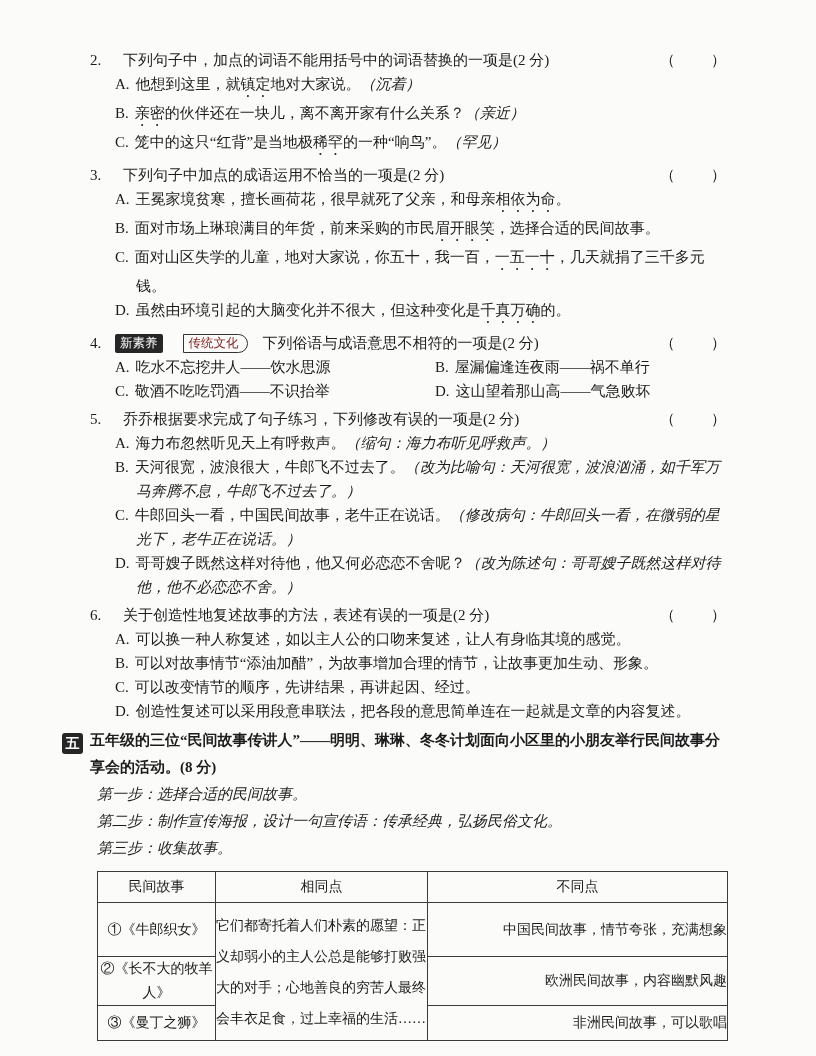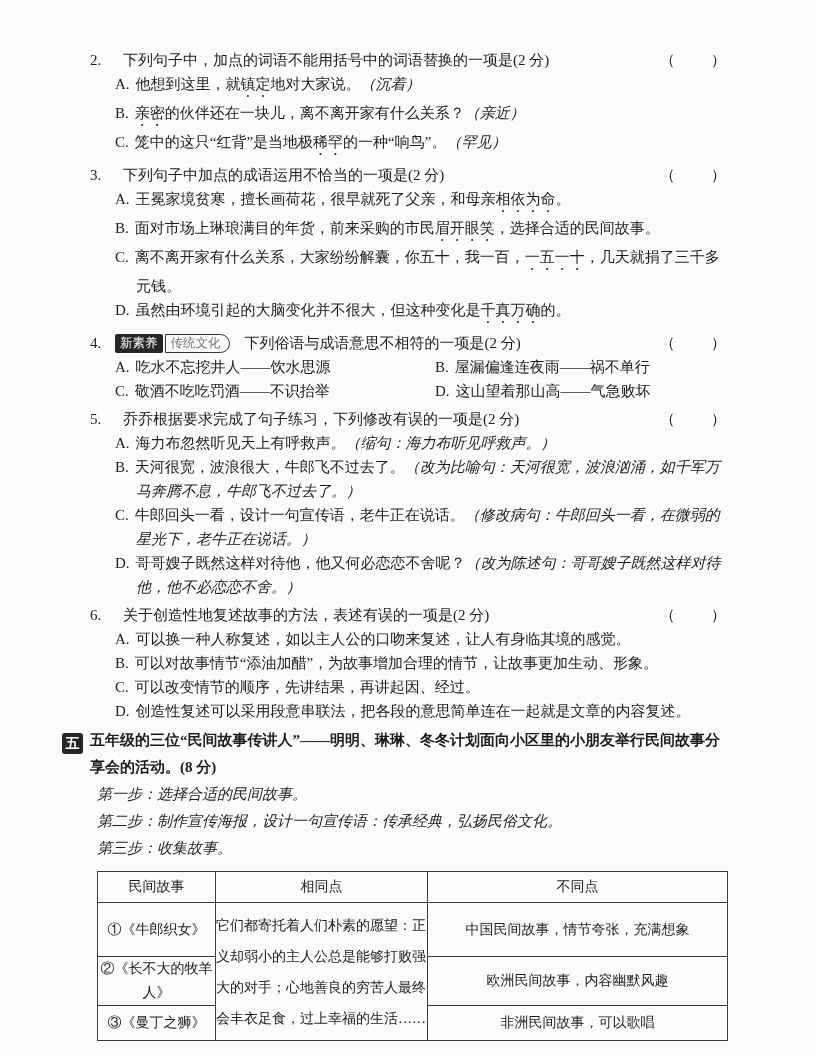--- a/index.html
+++ b/index.html
@@ -44,28 +44,28 @@
     font-family: "Liberation Sans", "DejaVu Sans", sans-serif;
     font-size: 12.5px;
     line-height: 17px;
     align-self: center;
     white-space: nowrap;
   }
   .badge-dark {
     background: #262626; color: #ffffff;
     padding: 1px 5px;
     border-radius: 2px;
-    margin-right: 2px;
+    margin-right: 20px;
   }
   .badge-outline {
     border: 1.3px solid #333;
     border-radius: 0 10px 10px 0;
     padding: 0 8px 0 5px;
     margin-right: 7px;
-    color: #737373;
+    color: #7f1d1d;
   }
   .section-head {
     font-weight: bold;
     line-height: 27px;
     padding-left: 28px; text-indent: -28px;
     margin-top: 4px;
   }
   .sec-badge {
     display: inline-block;
     background: #262626; color: #fff;
@@ -98,21 +98,21 @@
   td.same {
     padding: 2px 10px;
     line-height: 31px;
     vertical-align: middle;
     text-align: left;
   }
   td.c3 {
     padding: 2px 10px;
     line-height: 26px;
     vertical-align: middle;
-    text-align: center;
+    text-align: right;
   }
   tr.r1 { height: 54px; }
   tr.r2 { height: 28px; }
   tr.r3 { height: 35px; }
 </style>
 </head>
 <body>
 
 <div class="page">
 
@@ -131,21 +131,21 @@
 
   <div class="question">
     <div class="q-head">
       <span class="q-num">3.</span>
       <span class="q-title">下列句子中加点的成语运用不恰当的一项是(2 分)</span>
       <span class="q-bracket">（　　）</span>
     </div>
     <div class="options">
       <div class="option"><span class="opt-label">A.</span><span>王冕家境贫寒，擅长画荷花，很早就死了父亲，和母亲</span><span class="dots">相依为命</span><span>。</span></div>
       <div class="option"><span class="opt-label">B.</span><span>面对市场上琳琅满目的年货，前来采购的市民</span><span class="dots">眉开眼笑</span><span>，选择合适的民间故事。</span></div>
-      <div class="option"><span class="opt-label">C.</span><span>离不离开家有什么关系，大家纷纷解囊，你五十，我一百，</span><span class="dots">一五一十</span><span>，几天就捐了三千多元钱。</span></div>
+      <div class="option"><span class="opt-label">C.</span><span>面对山区失学的儿童，地对大家说，你五十，我一百，</span><span class="dots">一五一十</span><span>，几天就捐了三千多元钱。</span></div>
       <div class="option"><span class="opt-label">D.</span><span>虽然由环境引起的大脑变化并不很大，但这种变化是</span><span class="dots">千真万确</span><span>的。</span></div>
     </div>
   </div>
 
   <div class="question">
     <div class="q-head">
       <span class="q-num">4.</span>
       <span class="badge badge-dark">新素养</span>
       <span class="badge badge-outline">传统文化</span>
       <span class="q-title">下列俗语与成语意思不相符的一项是(2 分)</span>
@@ -161,21 +161,21 @@
 
   <div class="question">
     <div class="q-head">
       <span class="q-num">5.</span>
       <span class="q-title">乔乔根据要求完成了句子练习，下列修改有误的一项是(2 分)</span>
       <span class="q-bracket">（　　）</span>
     </div>
     <div class="options">
       <div class="option"><span class="opt-label">A.</span><span>海力布忽然听见天上有呼救声。</span><span class="kai">（缩句：海力布听见呼救声。）</span></div>
       <div class="option"><span class="opt-label">B.</span><span>天河很宽，波浪很大，牛郎飞不过去了。</span><span class="kai">（改为比喻句：天河很宽，波浪汹涌，如千军万马奔腾不息，牛郎飞不过去了。）</span></div>
-      <div class="option"><span class="opt-label">C.</span><span>牛郎回头一看，设计一句宣传语，老牛正在说话。</span><span class="kai">（修改病句：牛郎回头一看，在微弱的星光下，老牛正在说话。）</span></div>
+      <div class="option"><span class="opt-label">C.</span><span>牛郎回头一看，中国民间故事，老牛正在说话。</span><span class="kai">（修改病句：牛郎回头一看，在微弱的星光下，老牛正在说话。）</span></div>
       <div class="option"><span class="opt-label">D.</span><span>哥哥嫂子既然这样对待他，他又何必恋恋不舍呢？</span><span class="kai">（改为陈述句：哥哥嫂子既然这样对待他，他不必恋恋不舍。）</span></div>
     </div>
   </div>
 
   <div class="question">
     <div class="q-head">
       <span class="q-num">6.</span>
       <span class="q-title">关于创造性地复述故事的方法，表述有误的一项是(2 分)</span>
       <span class="q-bracket">（　　）</span>
     </div>

